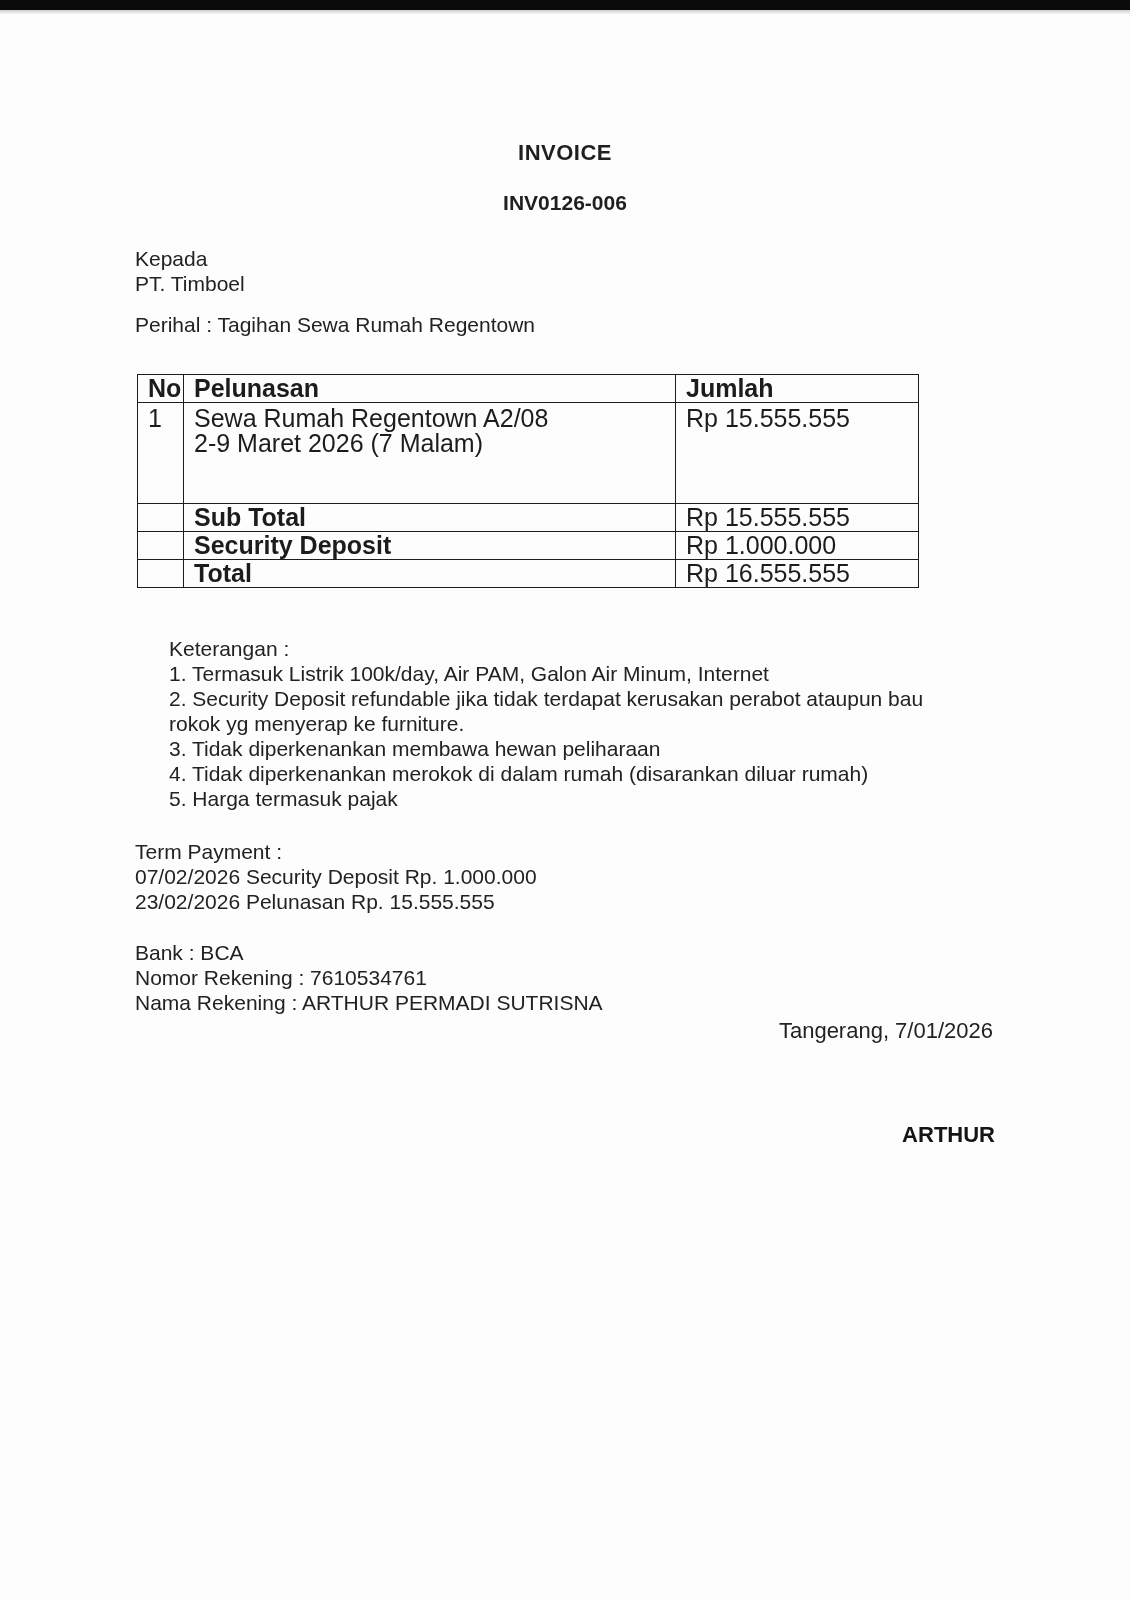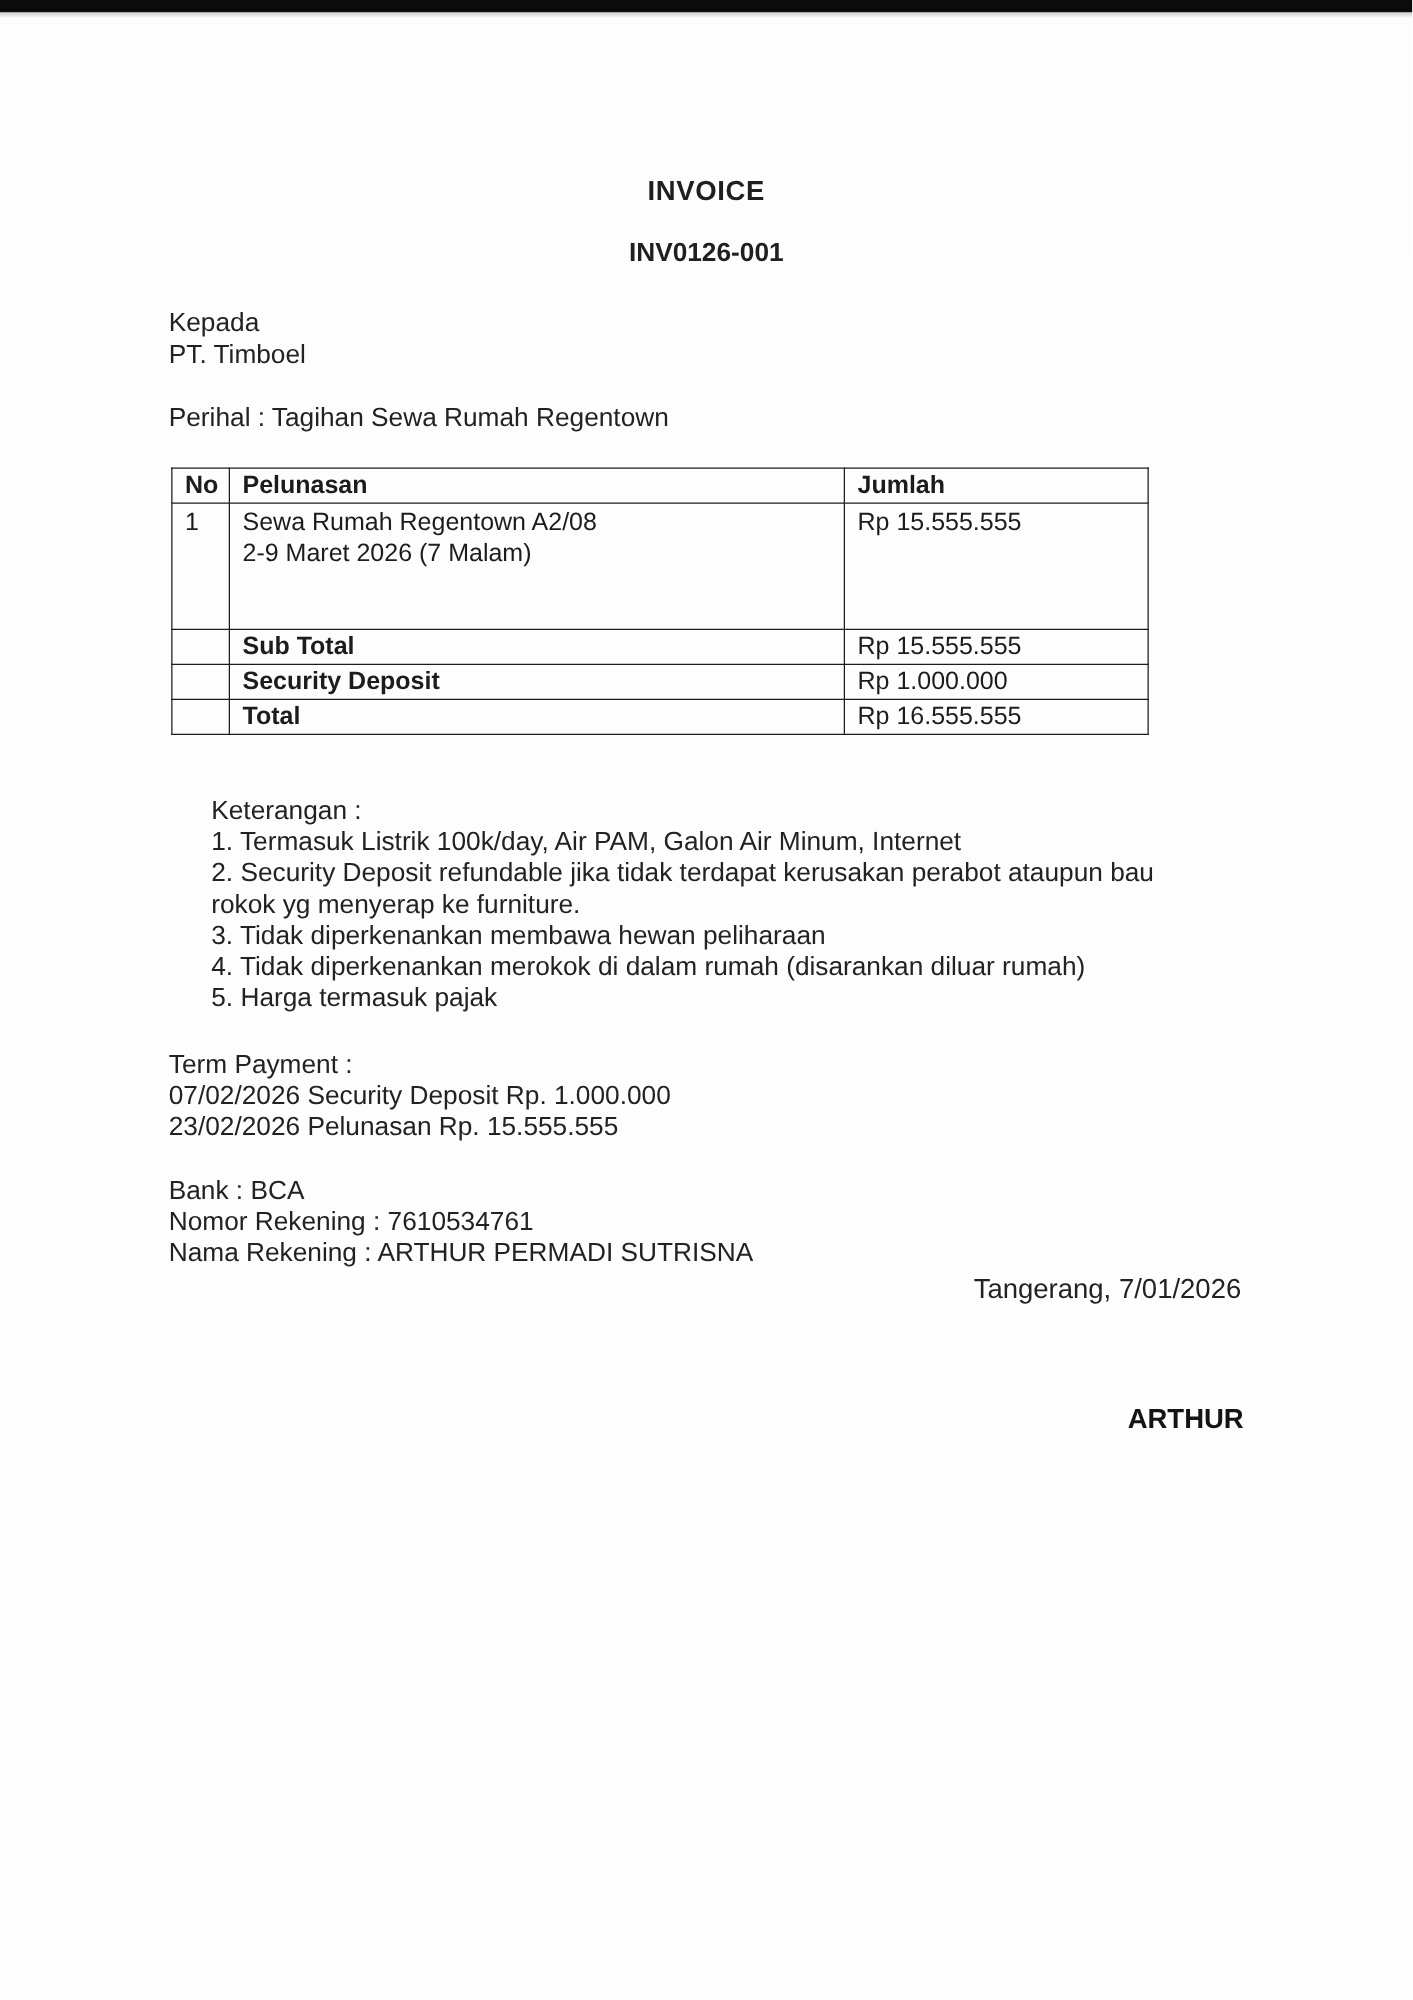--- a/index.html
+++ b/index.html
@@ -42,29 +42,29 @@
     top: 191px; left: 0;
     width: 1130px;
     text-align: center;
     font-size: 21px;
     font-weight: bold;
   }
 
   .body-text { font-size: 21px; line-height: 25px; color: #222; }
 
   .recipient-block { position: absolute; top: 246px; left: 135px; }
-  .subject-line   { position: absolute; top: 322px; left: 135px; }
+  .subject-line   { position: absolute; top: 312px; left: 135px; }
 
   table.invoice-table {
     position: absolute;
     top: 374px; left: 137px;
     width: 781px;
     border-collapse: collapse;
     table-layout: fixed;
-    font-size: 20px;
+    font-size: 25px;
     color: #1c1c1c;
   }
   table.invoice-table td, table.invoice-table th {
     border: 1.5px solid #1c1c1c;
     padding: 1px 8px 1px 10px;
     text-align: left;
     vertical-align: middle;
     font-weight: normal;
     line-height: 25px;
   }
@@ -111,21 +111,21 @@
 </style>
 </head>
 <body>
 
 <div class="page">
 
   <div class="top-bar"></div>
   <div class="top-bar-shadow"></div>
 
   <div class="doc-title">INVOICE</div>
-  <div class="doc-number">INV0126-001</div>
+  <div class="doc-number">INV0126-006</div>
 
   <div class="recipient-block body-text">
     <div>Kepada</div>
     <div>PT. Timboel</div>
   </div>
 
   <div class="subject-line body-text">Perihal : Tagihan Sewa Rumah Regentown</div>
 
   <table class="invoice-table">
     <colgroup>

